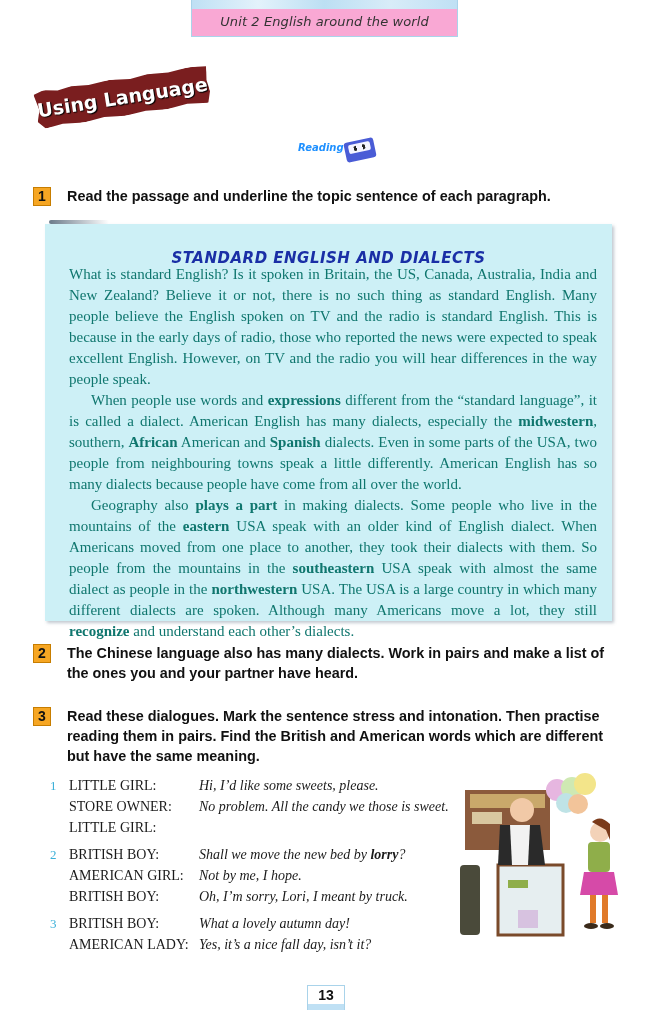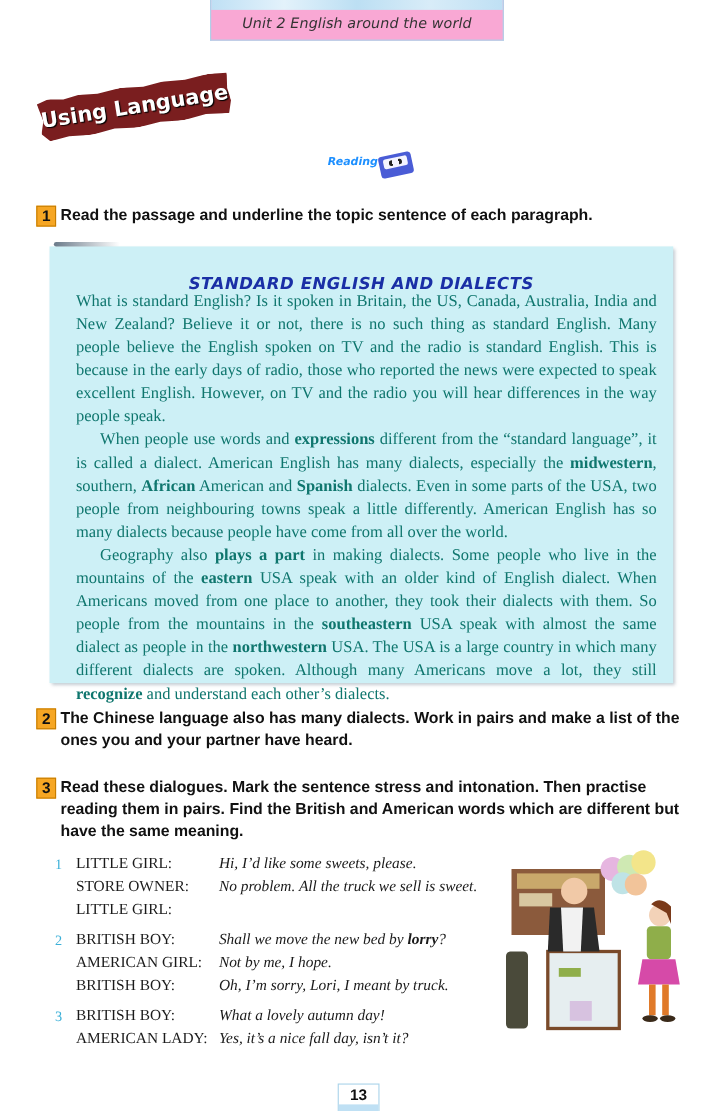--- a/index.html
+++ b/index.html
@@ -45,21 +45,21 @@
     background: repeating-linear-gradient(90deg,#222 0 3px,#f4f4ff 3px 9px); border-radius: 2px;
   }
   .task {
     position: absolute; left: 33px; width: 590px; font-family: "Liberation Sans", sans-serif;
     font-weight: bold; font-size: 14.4px; line-height: 20px; color: #111;
   }
   .task .num {
     position: absolute; left: 0; top: 1px; width: 16px; height: 17px; background: #f6a623;
     border: 1px solid #c77d00; text-align: center; line-height: 17px; font-size: 14px; color: #111;
   }
-  .task .text { display: block; padding-left: 22px; }
+  .task .text { display: block; padding-left: 34px; }
   .passage-box {
     position: absolute; left: 45px; top: 224px; width: 567px; height: 397px;
     background: #cdf0f6; box-shadow: 2px 2px 3px rgba(80,100,120,0.35);
   }
   .passage-box::before {
     content: ""; position: absolute; left: 4px; top: -4px; width: 60px; height: 4px;
     background: linear-gradient(90deg,#6b7b8a,rgba(200,220,230,0)); border-radius: 2px;
   }
   .passage-title {
     position: absolute; left: 0; top: 10px; width: 100%; text-align: center;
@@ -137,21 +137,21 @@
 <div class="dialogues">
     <div class="dialogue">
       <div class="line">
         <span class="dnum">1</span>
         <span class="speaker">LITTLE GIRL:</span>
         <span class="speech">Hi, I’d like some sweets, please.</span>
       </div>
       <div class="line">
         <span class="dnum"></span>
         <span class="speaker">STORE OWNER:</span>
-        <span class="speech">No problem. All the truck we sell is sweet.</span>
+        <span class="speech">No problem. All the candy we those is sweet.</span>
       </div>
       <div class="line">
         <span class="dnum"></span>
         <span class="speaker">LITTLE GIRL:</span>
       </div>
     </div>
     <div class="dialogue">
       <div class="line">
         <span class="dnum">2</span>
         <span class="speaker">BRITISH BOY:</span>

